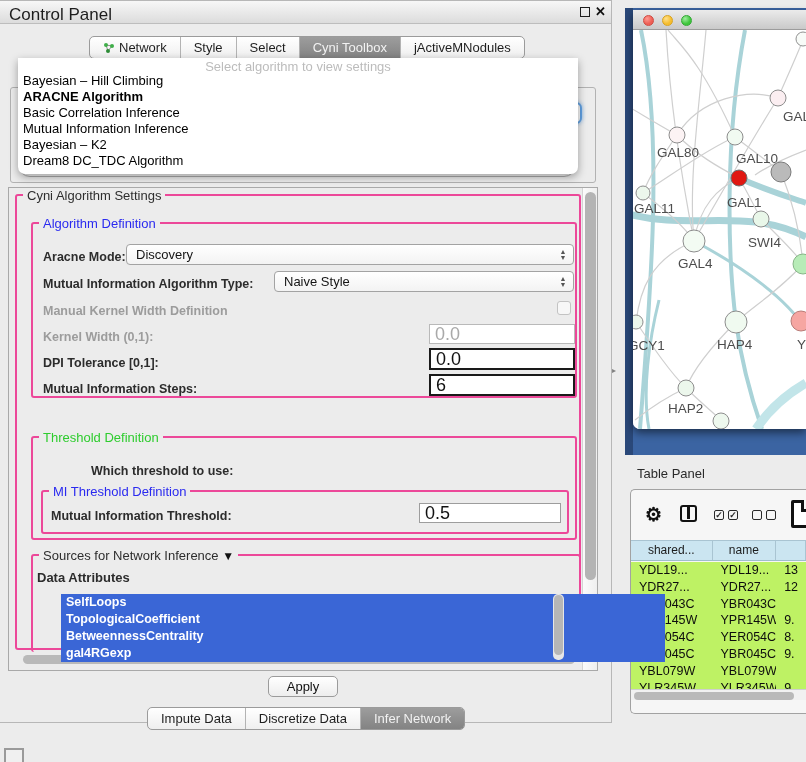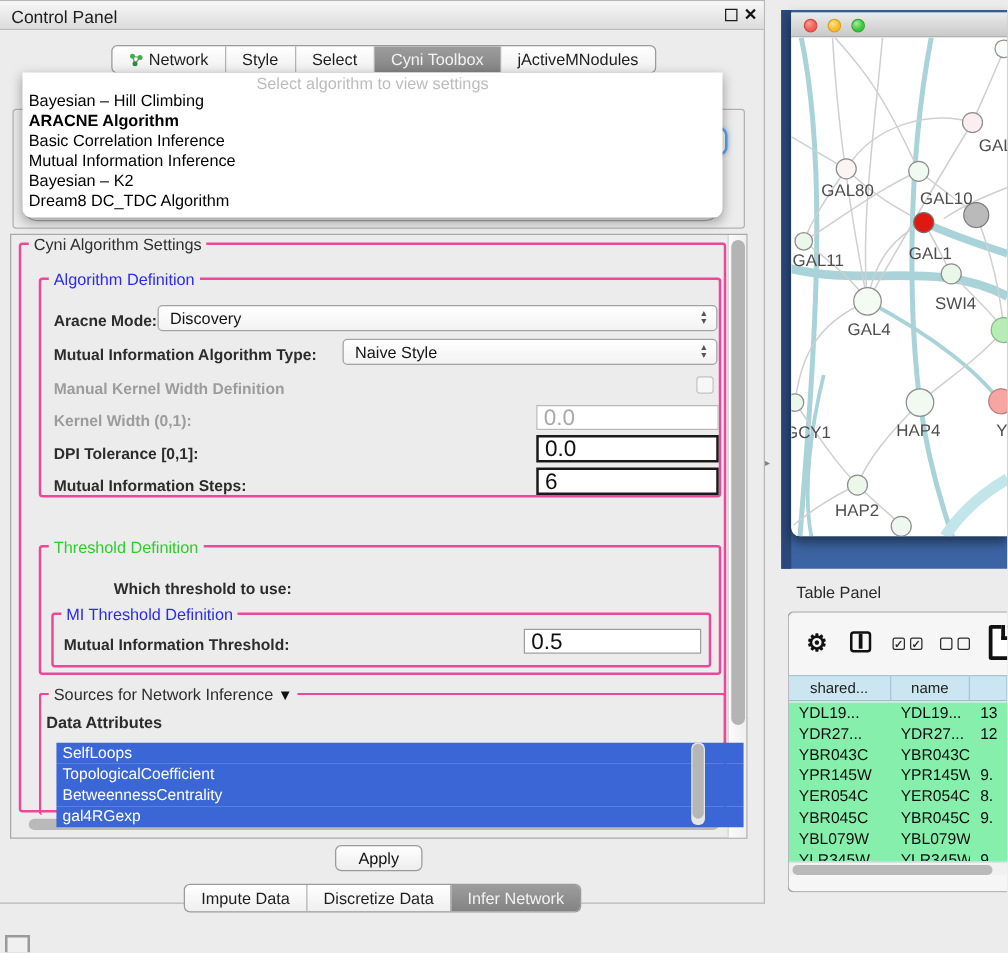--- a/index.html
+++ b/index.html
@@ -6,21 +6,21 @@
   html,body { width:806px; height:762px; }
   body { font-family:"Liberation Sans", sans-serif; background:#ececec; position:relative; }
   #root { position:absolute; left:0; top:0; width:806px; height:762px; overflow:hidden; background:#ececec; }
   .abs { position:absolute; }
 
   
   .control-panel { left:0; top:8; width:612px; height:723px; background:#ececec;
     border:1px solid #b7b7b7; border-left:none; }
   .cp-titlebar { left:0; top:0; width:100%; height:23px;
     background:linear-gradient(#f7f7f7,#dcdcdc); border-bottom:1px solid #bdbdbd; }
-  .cp-title { position:absolute; left:9px; top:4px; font-size:14px; color:#1d1d1d; }
+  .cp-title { position:absolute; left:9px; top:4px; font-size:17px; color:#1d1d1d; }
   .float-btn { position:absolute; left:580px; top:6px; width:10px; height:10px; border:1.5px solid #1d1d1d; }
   .close-btn { position:absolute; left:595px; top:3px; font-size:13px; font-weight:bold; color:#111; }
 
   
   .seg { display:flex; border:1px solid #9b9b9b; border-radius:5px; overflow:hidden;
     background:linear-gradient(#ffffff,#efefef); height:23px; }
   .seg .seg-item { display:flex; align-items:center; gap:4px; padding:0 13px; font-size:13px;
     color:#1e1e1e; border-left:1px solid #b3b3b3; white-space:nowrap; }
   .seg .seg-item:first-child { border-left:none; }
   .seg .seg-item.sel { background:linear-gradient(#9d9d9d,#838383); color:#f2f2f2; }
@@ -72,21 +72,21 @@
     padding:0 5px; line-height:18px; }
   .field.hard { border:2px solid #1a1a1a; }
   .field.soft { border:1px solid #b9b9b9; color:#a9a9a9; }
   .field.thin { border:1px solid #9d9d9d; }
   .checkbox { position:absolute; width:14px; height:14px; border:1px solid #c3c3c3;
     border-radius:3px; background:#f7f7f7; }
 
   .hub-row { position:absolute; font-size:13px; color:#1e1e1e; font-weight:bold; white-space:nowrap; }
   .tri { font-size:12px; color:#111; }
 
-  .attr-list { position:absolute; left:12px; top:38px; width:550px; height:68px; overflow:hidden; }
+  .attr-list { position:absolute; left:28px; top:38px; width:604px; height:68px; overflow:hidden;font-weight:bold; }
   .attr-item { height:17px; line-height:17px; background:#3a66d6; color:#fff; font-size:12.5px;
     padding-left:5px; }
   .attr-scroll { position:absolute; left:520px; top:38px; width:11px; height:66px;
     background:#e6e6e6; border-radius:5px; }
   .attr-scroll .th { position:absolute; left:1px; top:1px; width:9px; height:60px;
     background:#b6b6b6; border-radius:5px; }
 
   .apply-btn { left:268px; top:675px; width:70px; height:21px; border:1px solid #9b9b9b;
     border-radius:5px; background:linear-gradient(#ffffff,#ededed); font-size:13px; color:#111;
     text-align:center; line-height:19px; z-index:6; }
@@ -118,21 +118,21 @@
   .cb { position:absolute; top:20px; width:10px; height:10px; border:1.5px solid #2a2a2a; border-radius:2px;
     font-size:9px; line-height:9px; color:#2a2a2a; text-align:center; font-weight:bold; }
   .doc-ic { position:absolute; left:160px; top:10px; width:22px; height:28px; border:3px solid #111;
     border-radius:2px; background:#fff; }
   .doc-ic::after { content:""; position:absolute; right:-3px; top:-3px; width:9px; height:9px;
     background:#f6f6f6; border-left:3px solid #111; border-bottom:3px solid #111; }
   .tb-header { position:absolute; left:0; top:50px; width:100%; height:21px; display:flex;
     background:#cbe5f1; border-top:1px solid #a9c4d2; border-bottom:1px solid #9fbecd; }
   .tb-header .hc { font-size:12px; color:#1c1c1c; text-align:center; line-height:19px;
     border-right:1px solid #a9c4d2; overflow:hidden; white-space:nowrap; }
-  .tb-rows { position:absolute; left:0; top:72px; width:100%; height:127px; overflow:hidden; background:#86efac; }
+  .tb-rows { position:absolute; left:0; top:72px; width:100%; height:127px; overflow:hidden; background:#bef264; }
   .tb-row { display:flex; height:16.8px; font-size:12.5px; color:#0d0d0d; }
   .tb-row .c { white-space:nowrap; overflow:hidden; line-height:16.8px; }
   .tb-hscroll { position:absolute; left:0; top:199px; width:100%; height:11px; background:#f1f1f1;
     border-top:1px solid #cfcfcf; }
   .tb-hscroll .th { position:absolute; left:3px; top:1.5px; width:160px; height:8px;
     background:#b9b9b9; border-radius:4px; }
 </style>
 </head>
 <body>
 

